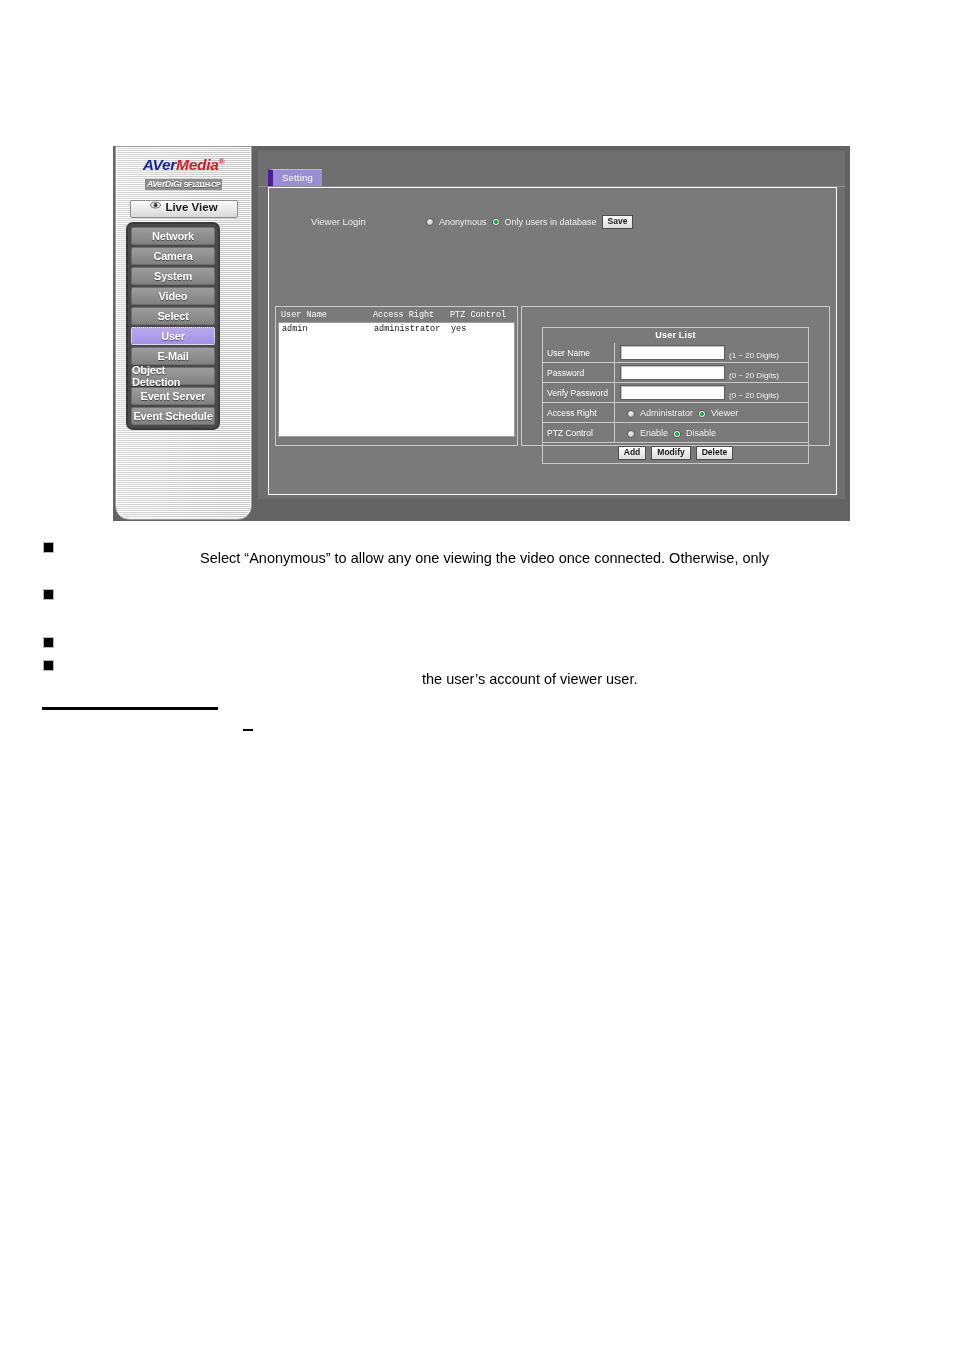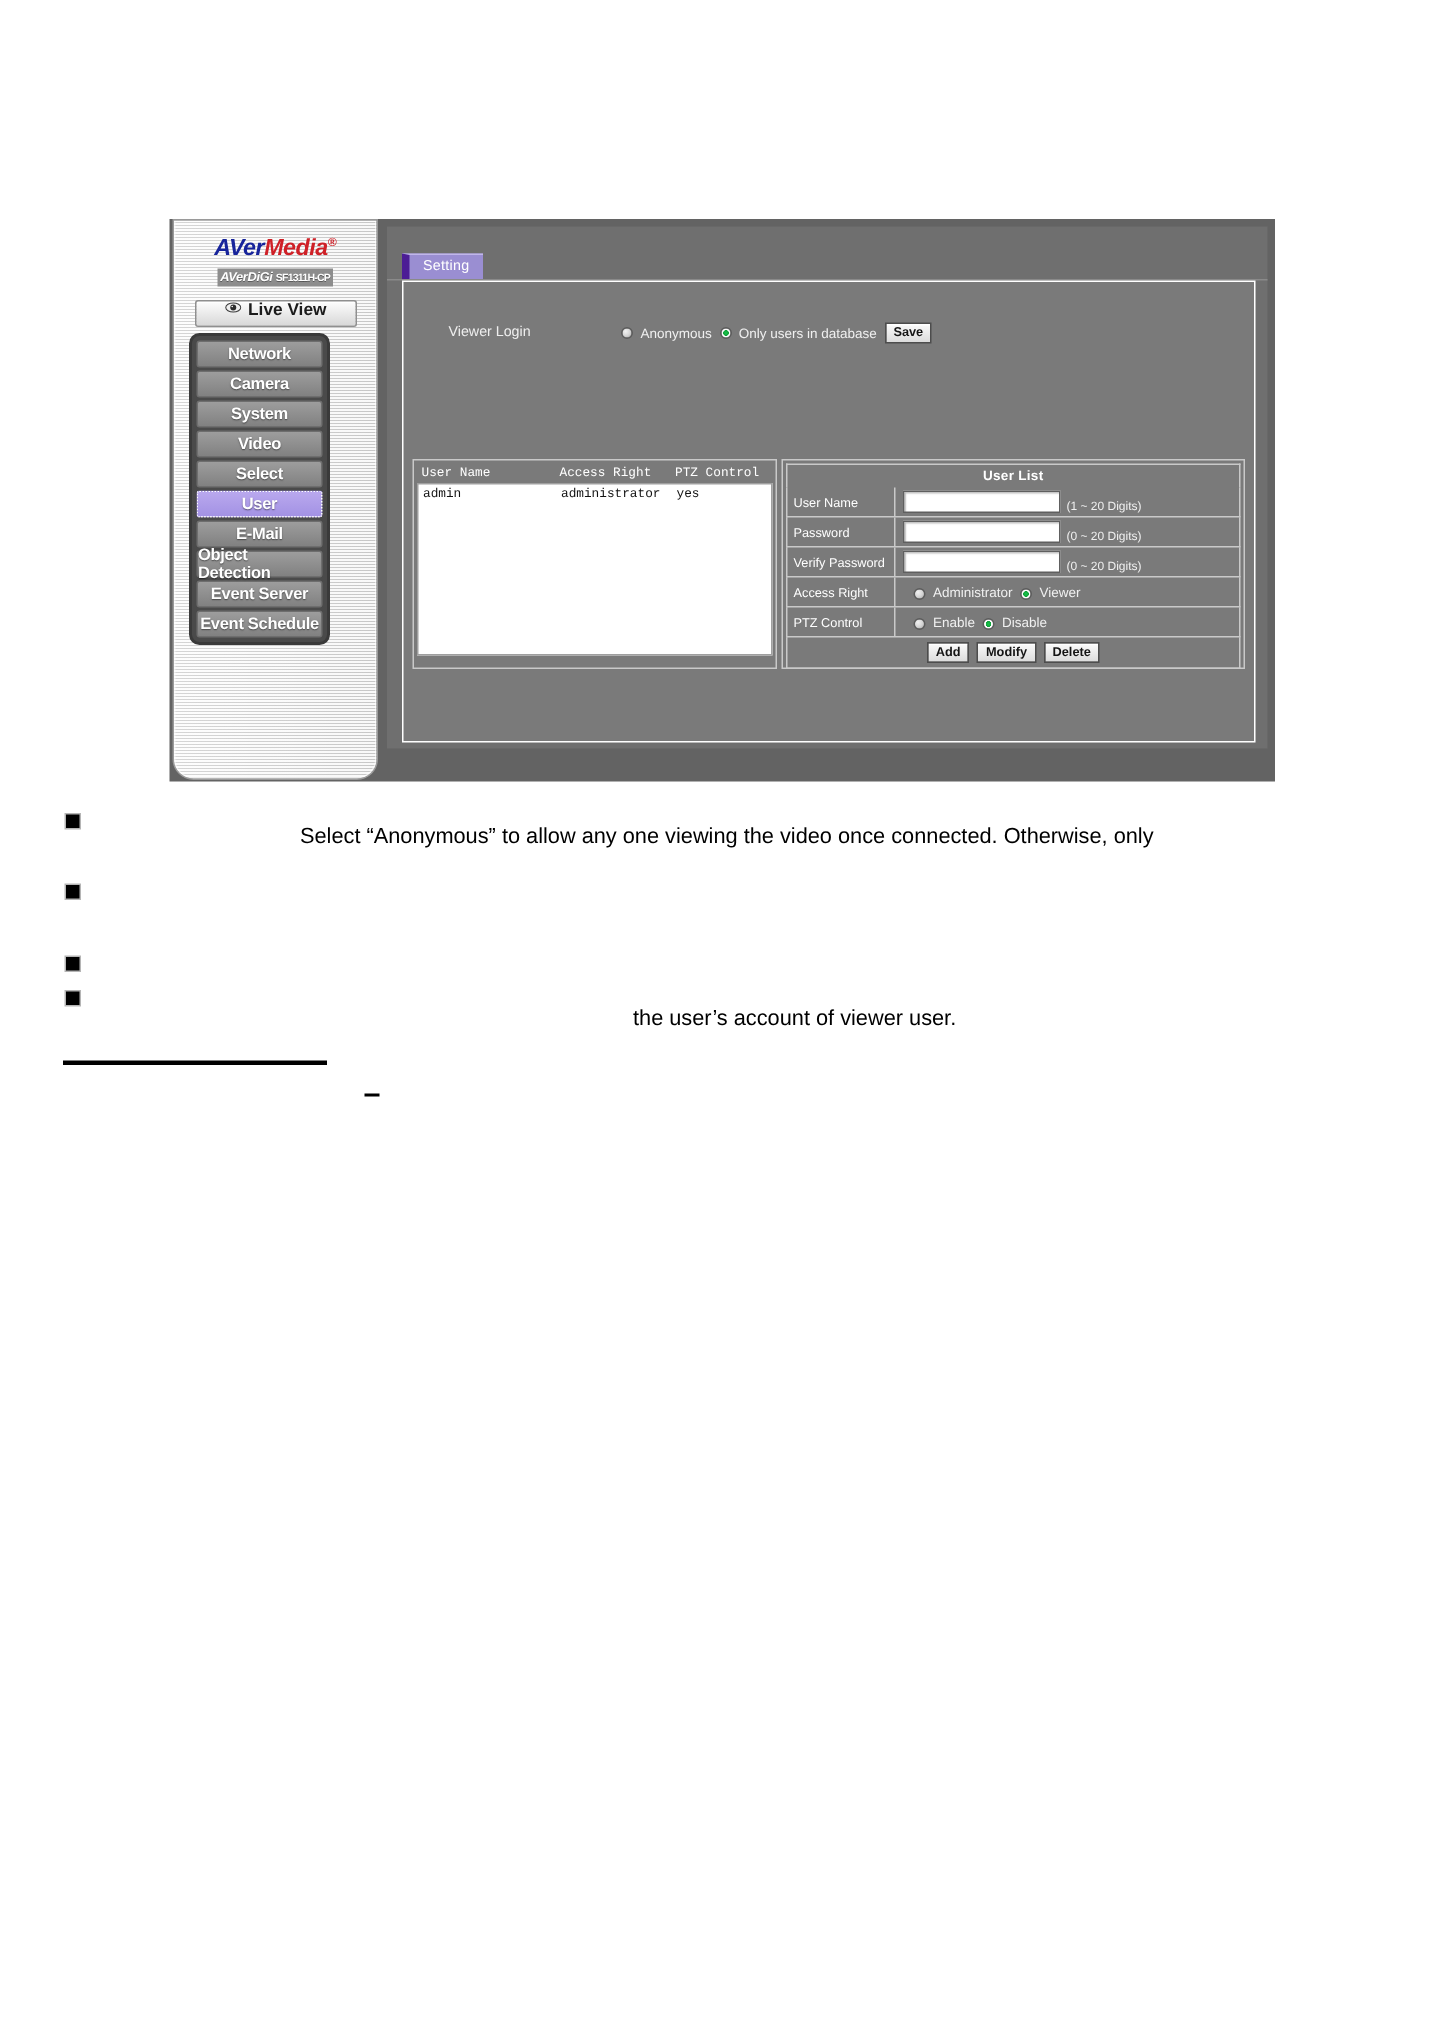--- a/index.html
+++ b/index.html
@@ -86,21 +86,21 @@
     letter-spacing:.2px;
   }
   .tabline{
     position:absolute;left:0;top:35px;right:0;height:1px;background:#8a8a8a;
   }
   .board{
     position:absolute;left:10px;top:36px;right:8px;bottom:4px;
     background:#7a7a7a;border:1px solid #ffffff;
   }
 
-  .viewerrow{position:absolute;left:30px;top:28px;right:10px;height:14px;}
+  .viewerrow{position:absolute;left:42px;top:28px;right:10px;height:14px;}
   .vlabel{
     position:absolute;left:0;top:0;font-size:9.5px;color:#eeeeee;
   }
   .vopts{position:absolute;left:115px;top:-1px;display:flex;align-items:center;gap:5px;}
   .rdo{
     width:8px;height:8px;border-radius:50%;display:inline-block;
     background:radial-gradient(circle at 35% 32%,#f2f2f2 0%,#d3d3d3 55%,#9c9c9c 100%);
     border:1px solid #5c5c5c;box-sizing:border-box;flex:none;
   }
   .rdo.on{
@@ -134,21 +134,21 @@
   }
   .lst-row{
     font-family:"Liberation Mono", monospace;font-size:8.5px;color:#111;
     display:flex;padding:1px 3px 0;
   }
   .lst-row .c1{width:92px;}
   .lst-row .c2{width:77px;}
 
   .formbox{
     flex:1;margin-left:3px;border:1px solid #c9c9c9;box-sizing:border-box;
-    background:#7a7a7a;padding:2px;
+    background:#7a7a7a;padding:20px;
   }
   .fb-title{
     text-align:center;font-size:9px;font-weight:bold;color:#ffffff;
     border:1px solid #c9c9c9;border-bottom:none;padding:2px 0 3px;
     letter-spacing:.2px;
   }
   .frow{
     display:flex;align-items:center;border:1px solid #c9c9c9;border-top:none;
     height:19px;
   }

